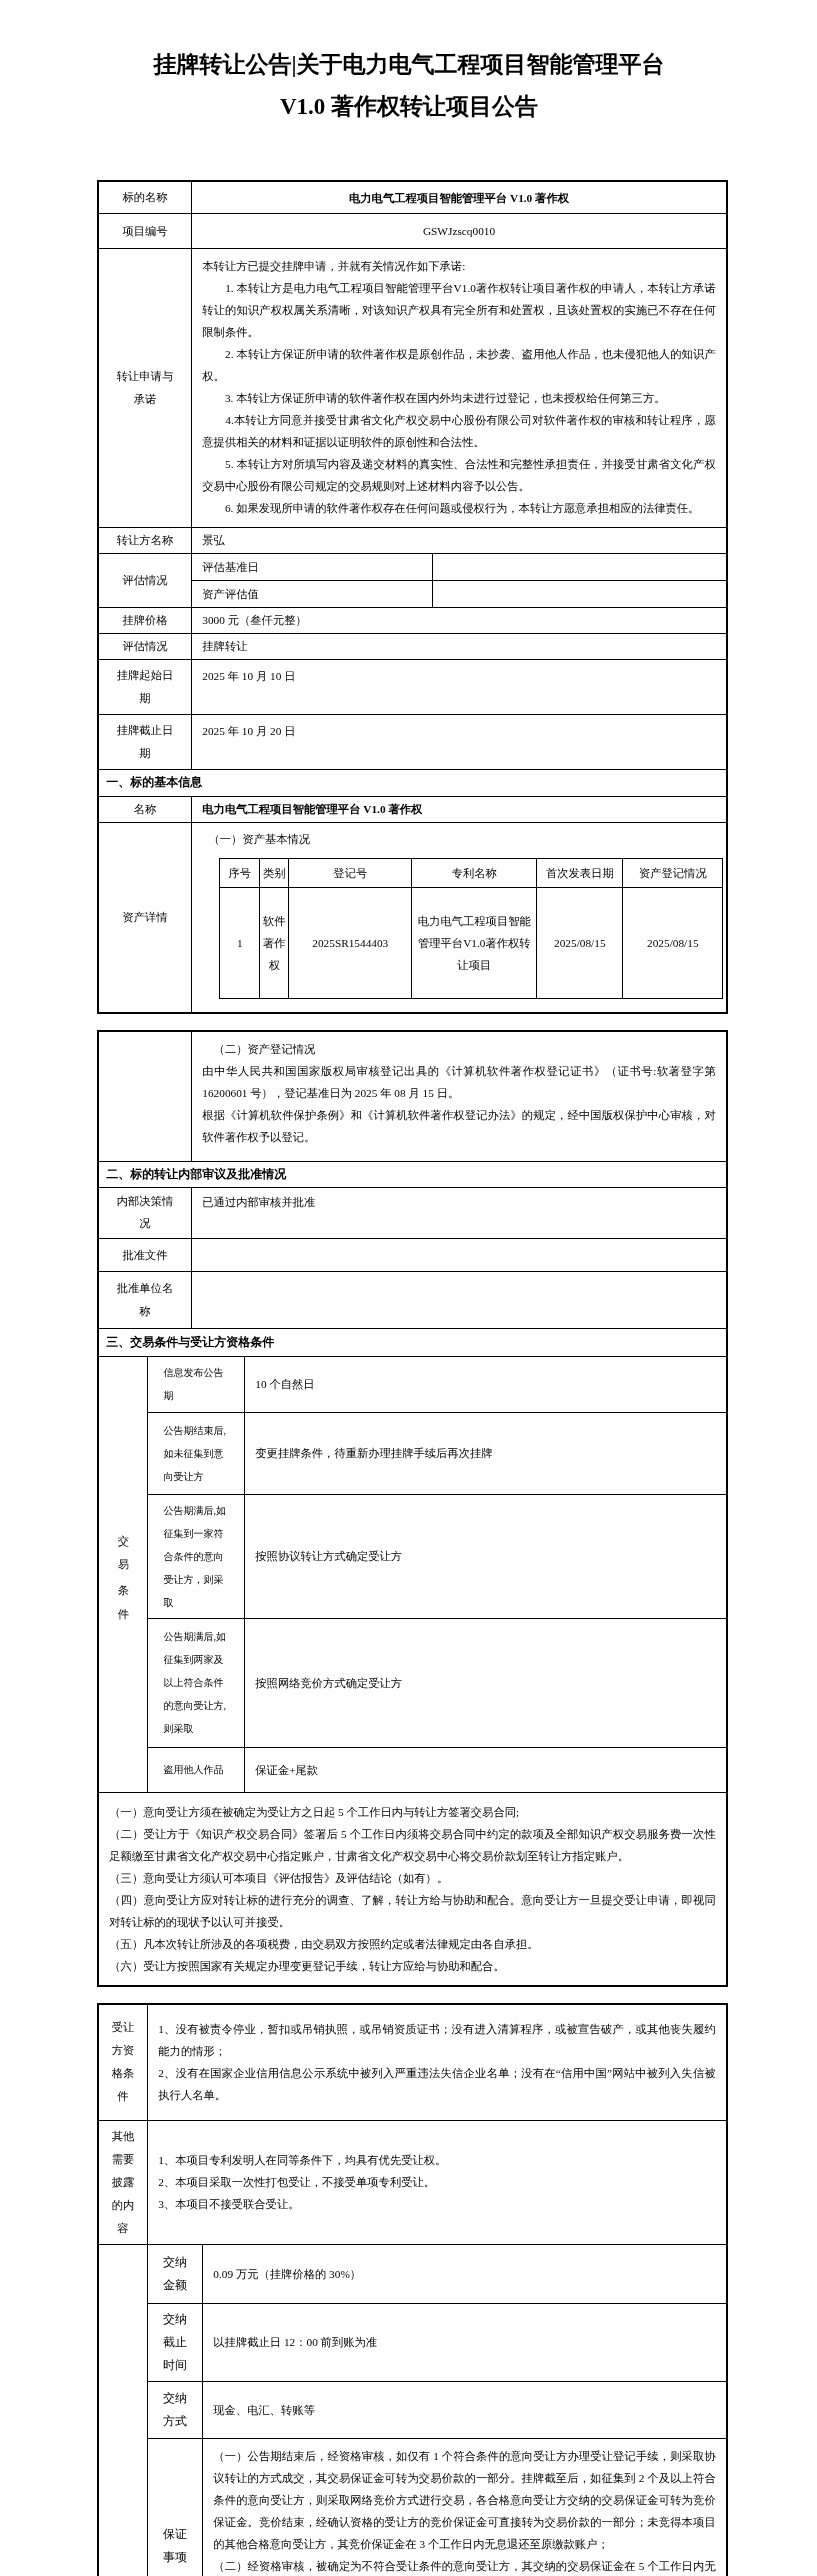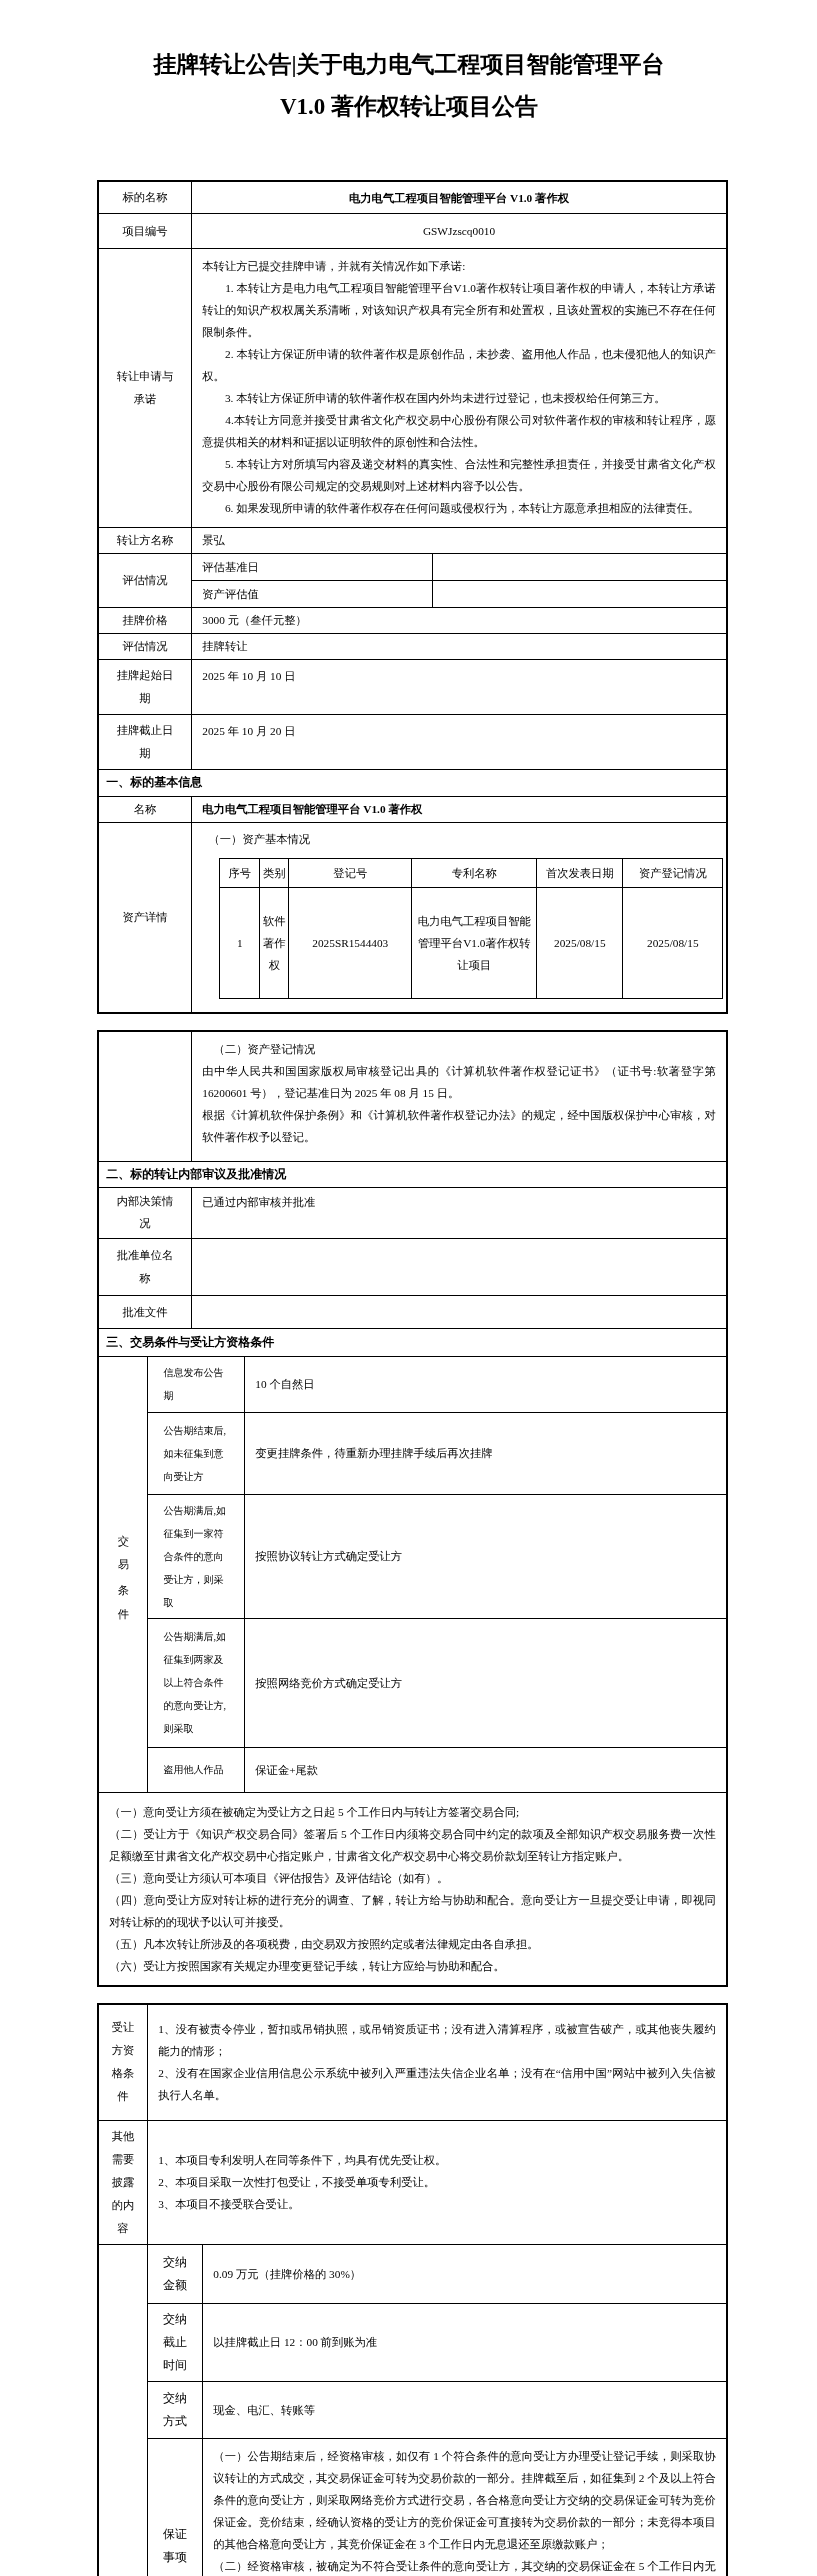--- a/index.html
+++ b/index.html
@@ -151,26 +151,26 @@
 由中华人民共和国国家版权局审核登记出具的《计算机软件著作权登记证书》（证书号:软著登字第 16200601 号），登记基准日为 2025 年 08 月 15 日。
 根据《计算机软件保护条例》和《计算机软件著作权登记办法》的规定，经中国版权保护中心审核，对软件著作权予以登记。</div>
     </div>
     <div class="row" style="min-height:26px">
       <div class="sechead">二、标的转让内部审议及批准情况</div>
     </div>
     <div class="row" style="min-height:46px">
       <div class="lab" style="align-items:flex-start;padding-top:2.1px;line-height:22px">内部决策情况</div>
       <div class="val" style="padding-top:3.1px">已通过内部审核并批准</div>
     </div>
+    <div class="row" style="min-height:33px">
+      <div class="lab">批准文件</div>
+      <div class="val vc"></div>
+    </div>
     <div class="row" style="min-height:57px">
       <div class="lab">批准单位名称</div>
-      <div class="val vc"></div>
-    </div>
-    <div class="row" style="min-height:33px">
-      <div class="lab">批准文件</div>
       <div class="val vc"></div>
     </div>
     <div class="row" style="min-height:28px">
       <div class="sechead">三、交易条件与受让方资格条件</div>
     </div>
     <div class="group">
       <div class="glab">
         <span class="vert">交易条件</span>
       </div>
       <div class="gbody">

